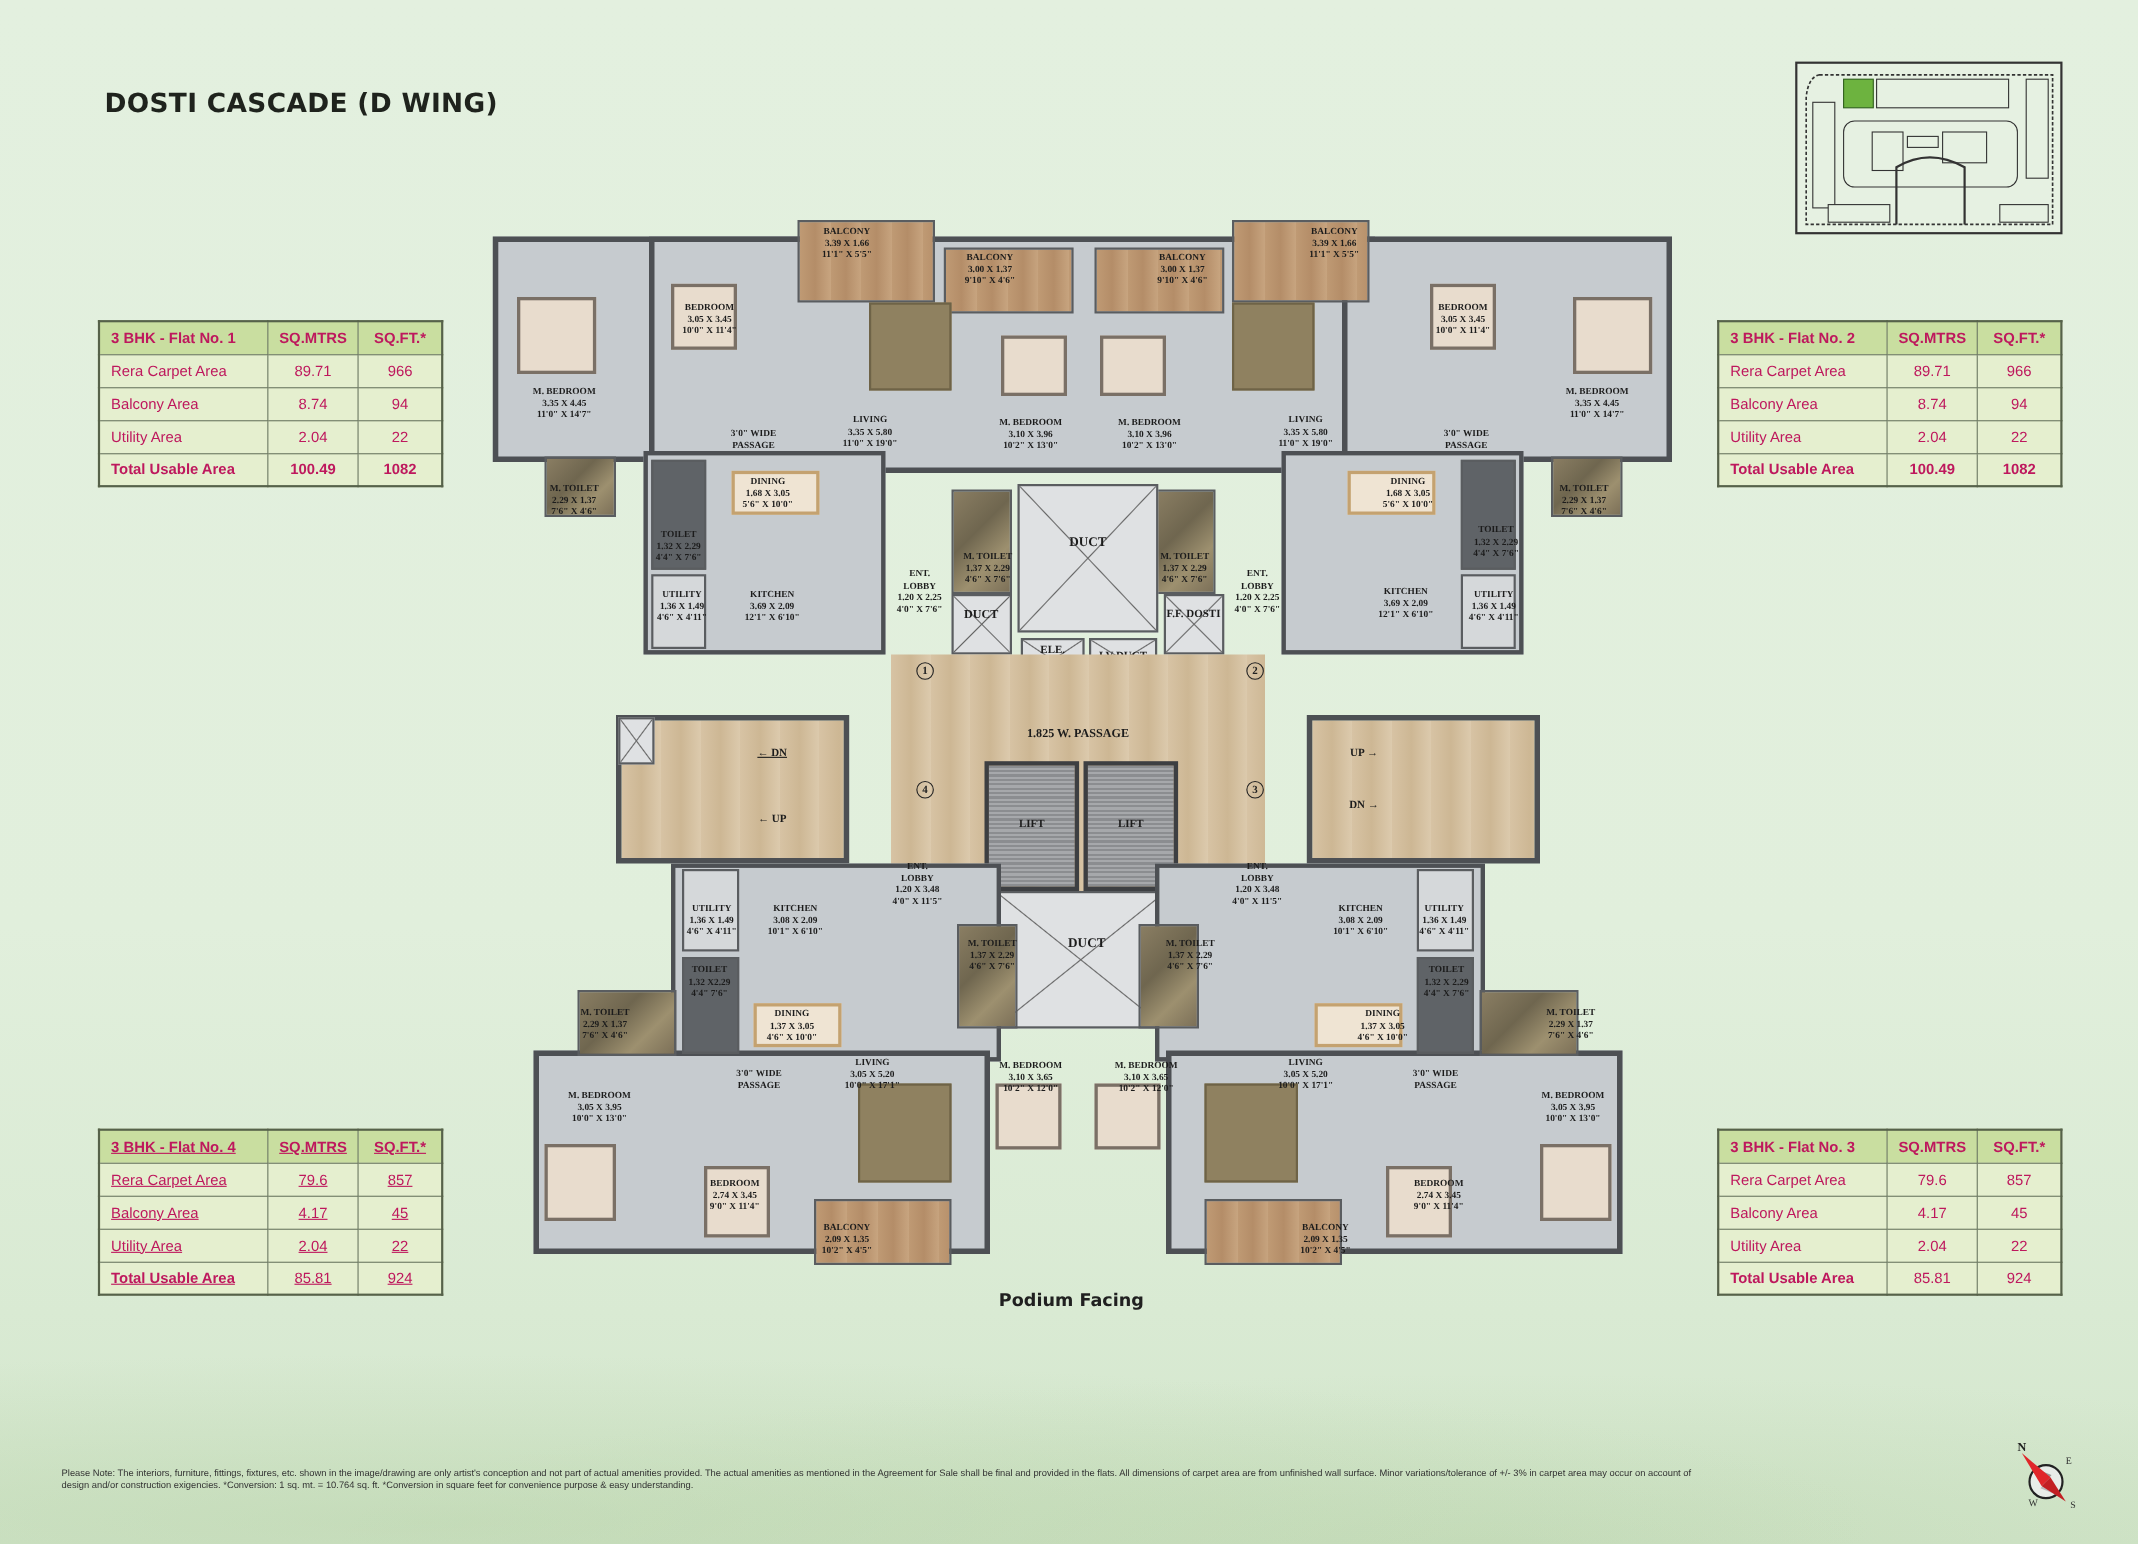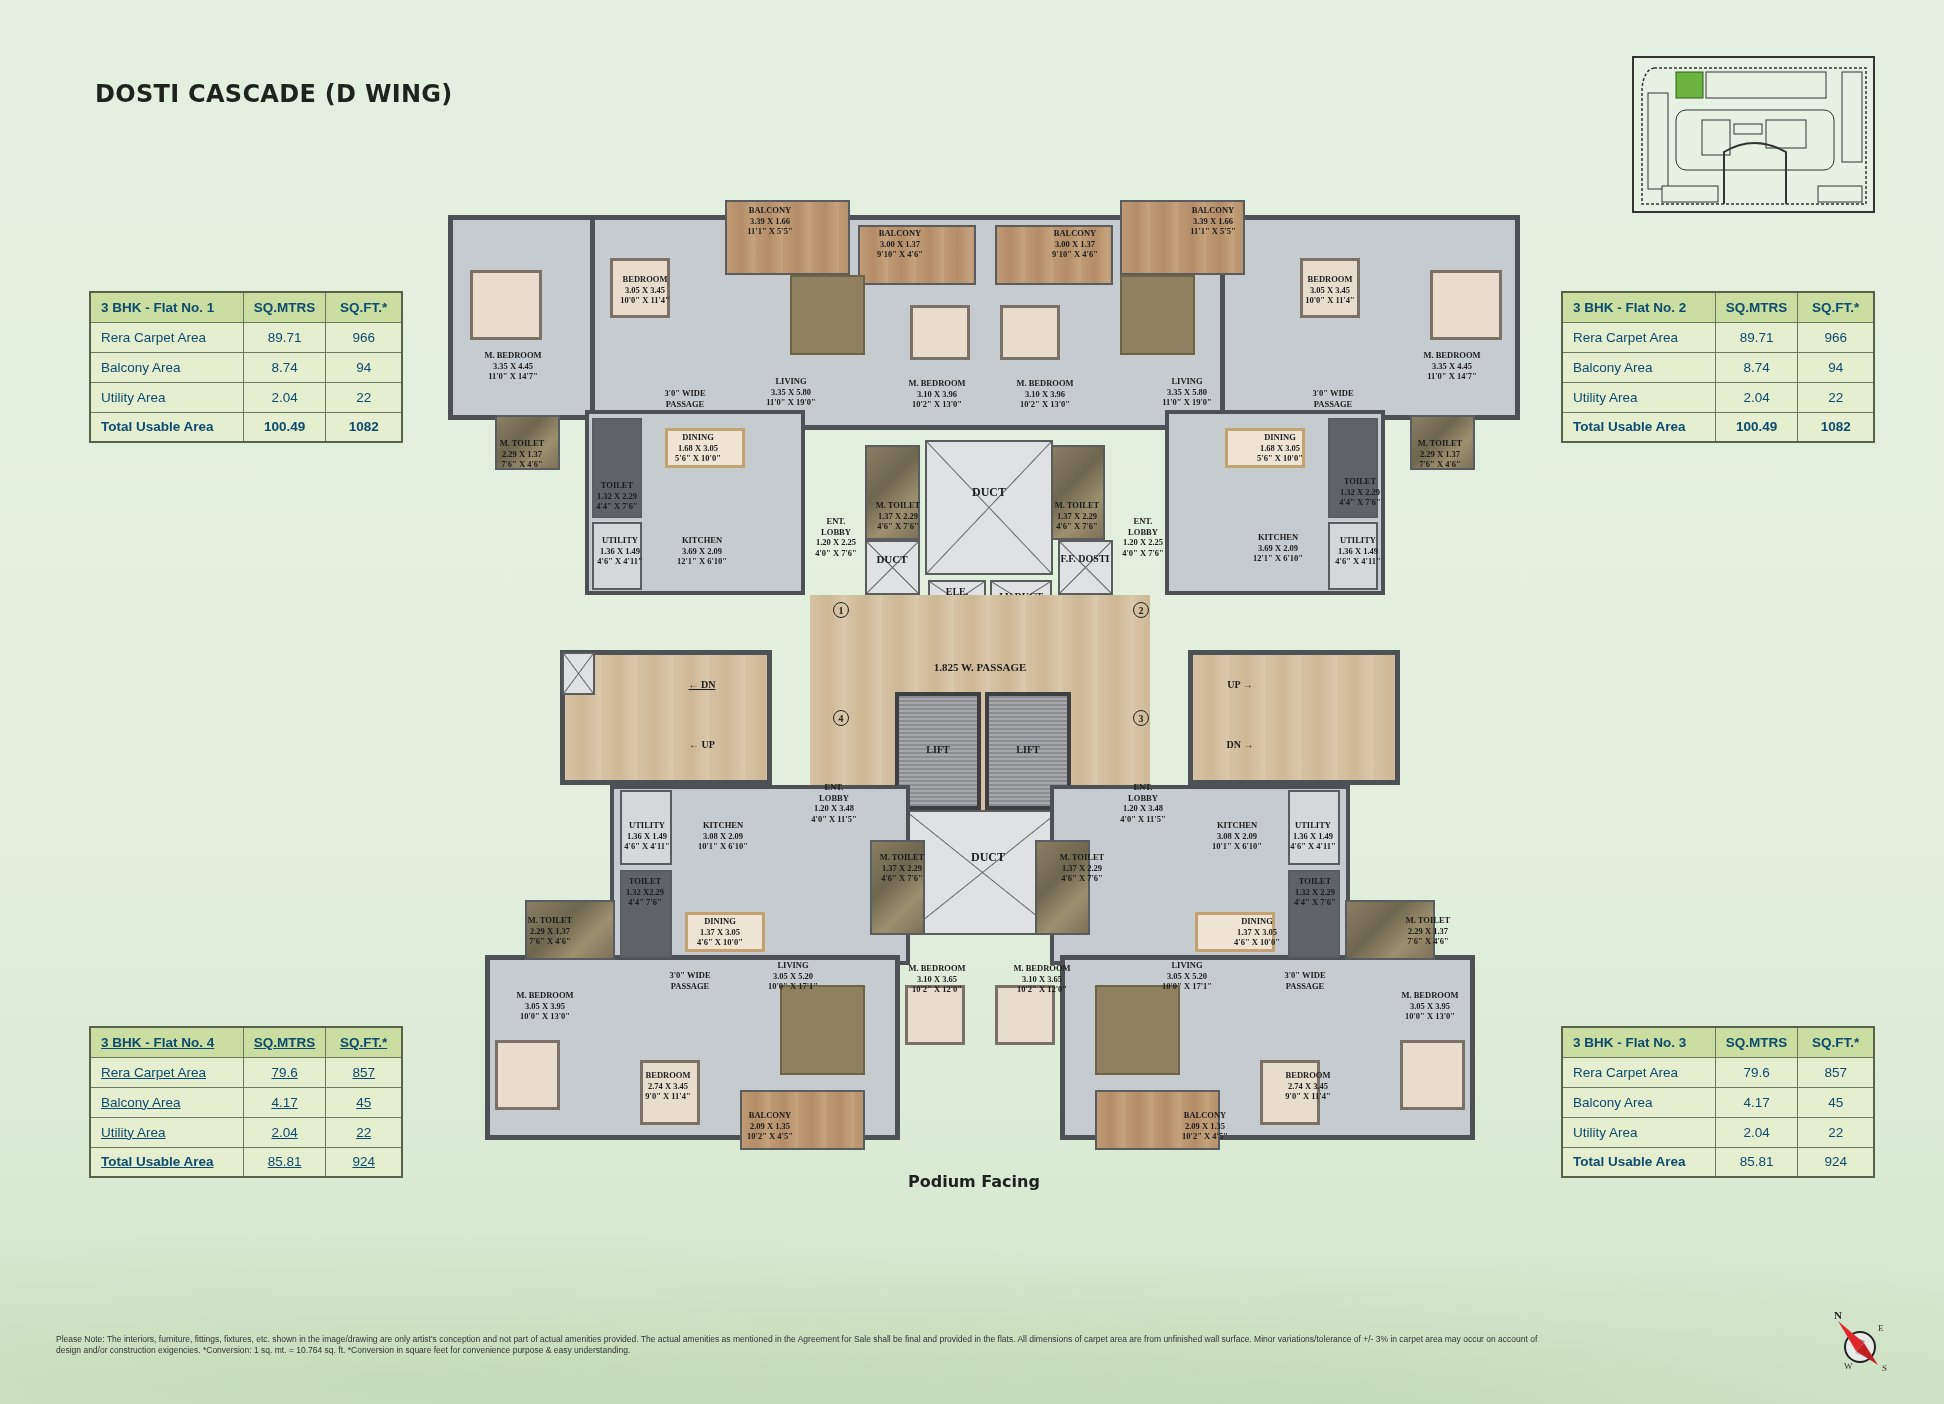--- a/index.html
+++ b/index.html
@@ -19,21 +19,21 @@
   .title {
     position: absolute; left: 95px; top: 78px;
     font-family: "DejaVu Sans", sans-serif; font-weight: bold;
     font-size: 24px; line-height: 33px; letter-spacing: 0.3px; color: #1f231d;
   }
   .title div { display: block; }
 
   
   .area-table {
     position: absolute; width: 314px; border-collapse: collapse;
-    background: #e5efcf; font-size: 13.5px; color: #0c4a6e;
+    background: #e5efcf; font-size: 13.5px; color: #be185d;
     border: 2px solid #56624a;
   }
   .area-table th, .area-table td {
     border: 1px solid #6c7862; height: 30px; padding: 0 10px;
   }
   .area-table th { background: #c9dea0; font-weight: bold; text-align: center; }
   .area-table th:first-child { text-align: left; }
   .area-table td { text-align: center; }
   .area-table td:first-child { text-align: left; }
   .area-table tr.total td { font-weight: bold; }
@@ -442,21 +442,21 @@
   <div class="room wood-light" style="left:370px; top:425px; width:340px; height:305px; border:none;"></div>
   <div class="label big" style="left:540px; top:490px; font-size:11px;">1.825 W. PASSAGE</div>
 
   <div class="room wood-light" style="left:120px; top:480px; width:212px; height:135px; border:5px solid #4d5054;"></div>
   <div class="room duct" style="left:122px; top:482px; width:33px; height:43px;"></div>
   <div class="label" style="left:262px; top:510px; font-size:10px;text-decoration:underline;">← DN</div>
   <div class="label" style="left:262px; top:570px; font-size:10px;">← UP</div>
 
   <div class="room wood-light" style="left:748px; top:480px; width:212px; height:135px; border:5px solid #4d5054;"></div>
   <div class="label" style="left:800px; top:510px; font-size:10px;">UP →</div>
-  <div class="label" style="left:800px; top:570px; font-size:10px;">DN →</div>
+  <div class="label" style="left:800px; top:558px; font-size:10px;">DN →</div>
 
   <div class="room lift-room" style="left:455px; top:522px; width:86px; height:118px;"></div>
   <div class="label" style="left:498px; top:575px; font-size:10px;">LIFT</div>
   <div class="room lift-room" style="left:545px; top:522px; width:86px; height:118px;"></div>
   <div class="label" style="left:588px; top:575px; font-size:10px;">LIFT</div>
 
   <div class="room duct" style="left:465px; top:640px; width:155px; height:125px;"></div>
   <div class="label big" style="left:548px; top:680px;">DUCT</div>
 
   <div class="num-circle" style="left:393px; top:432px;">1</div>

